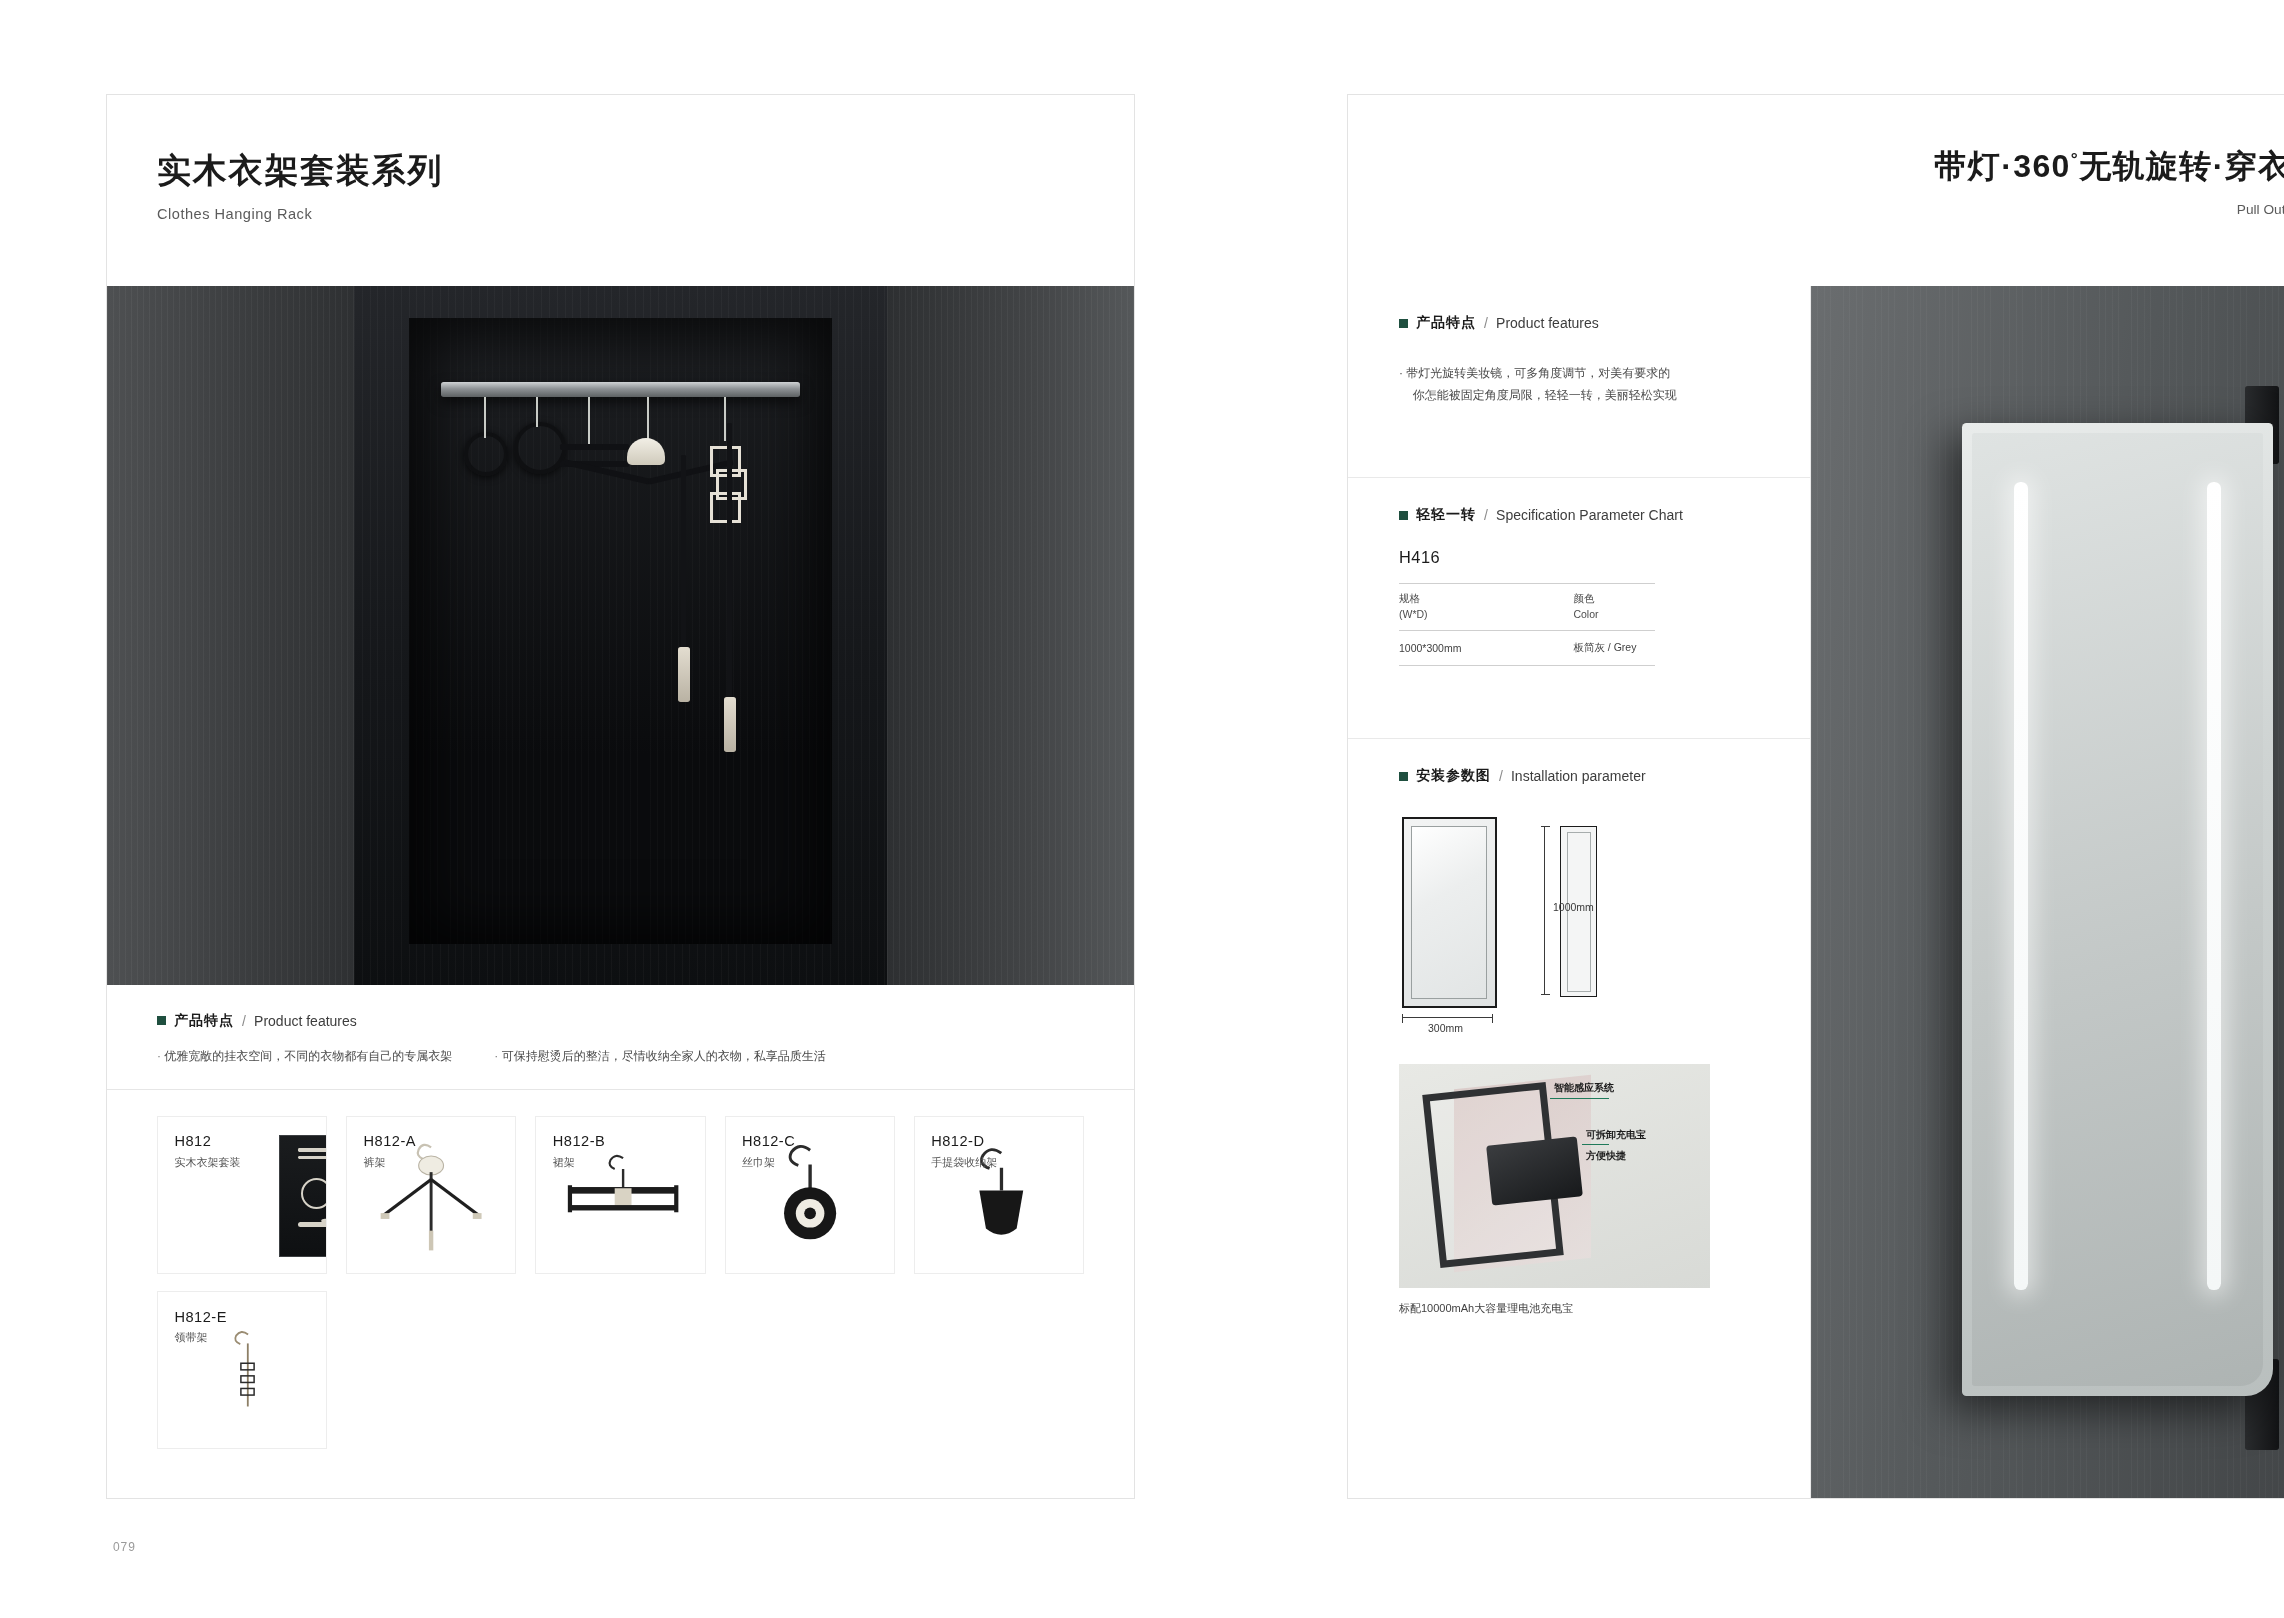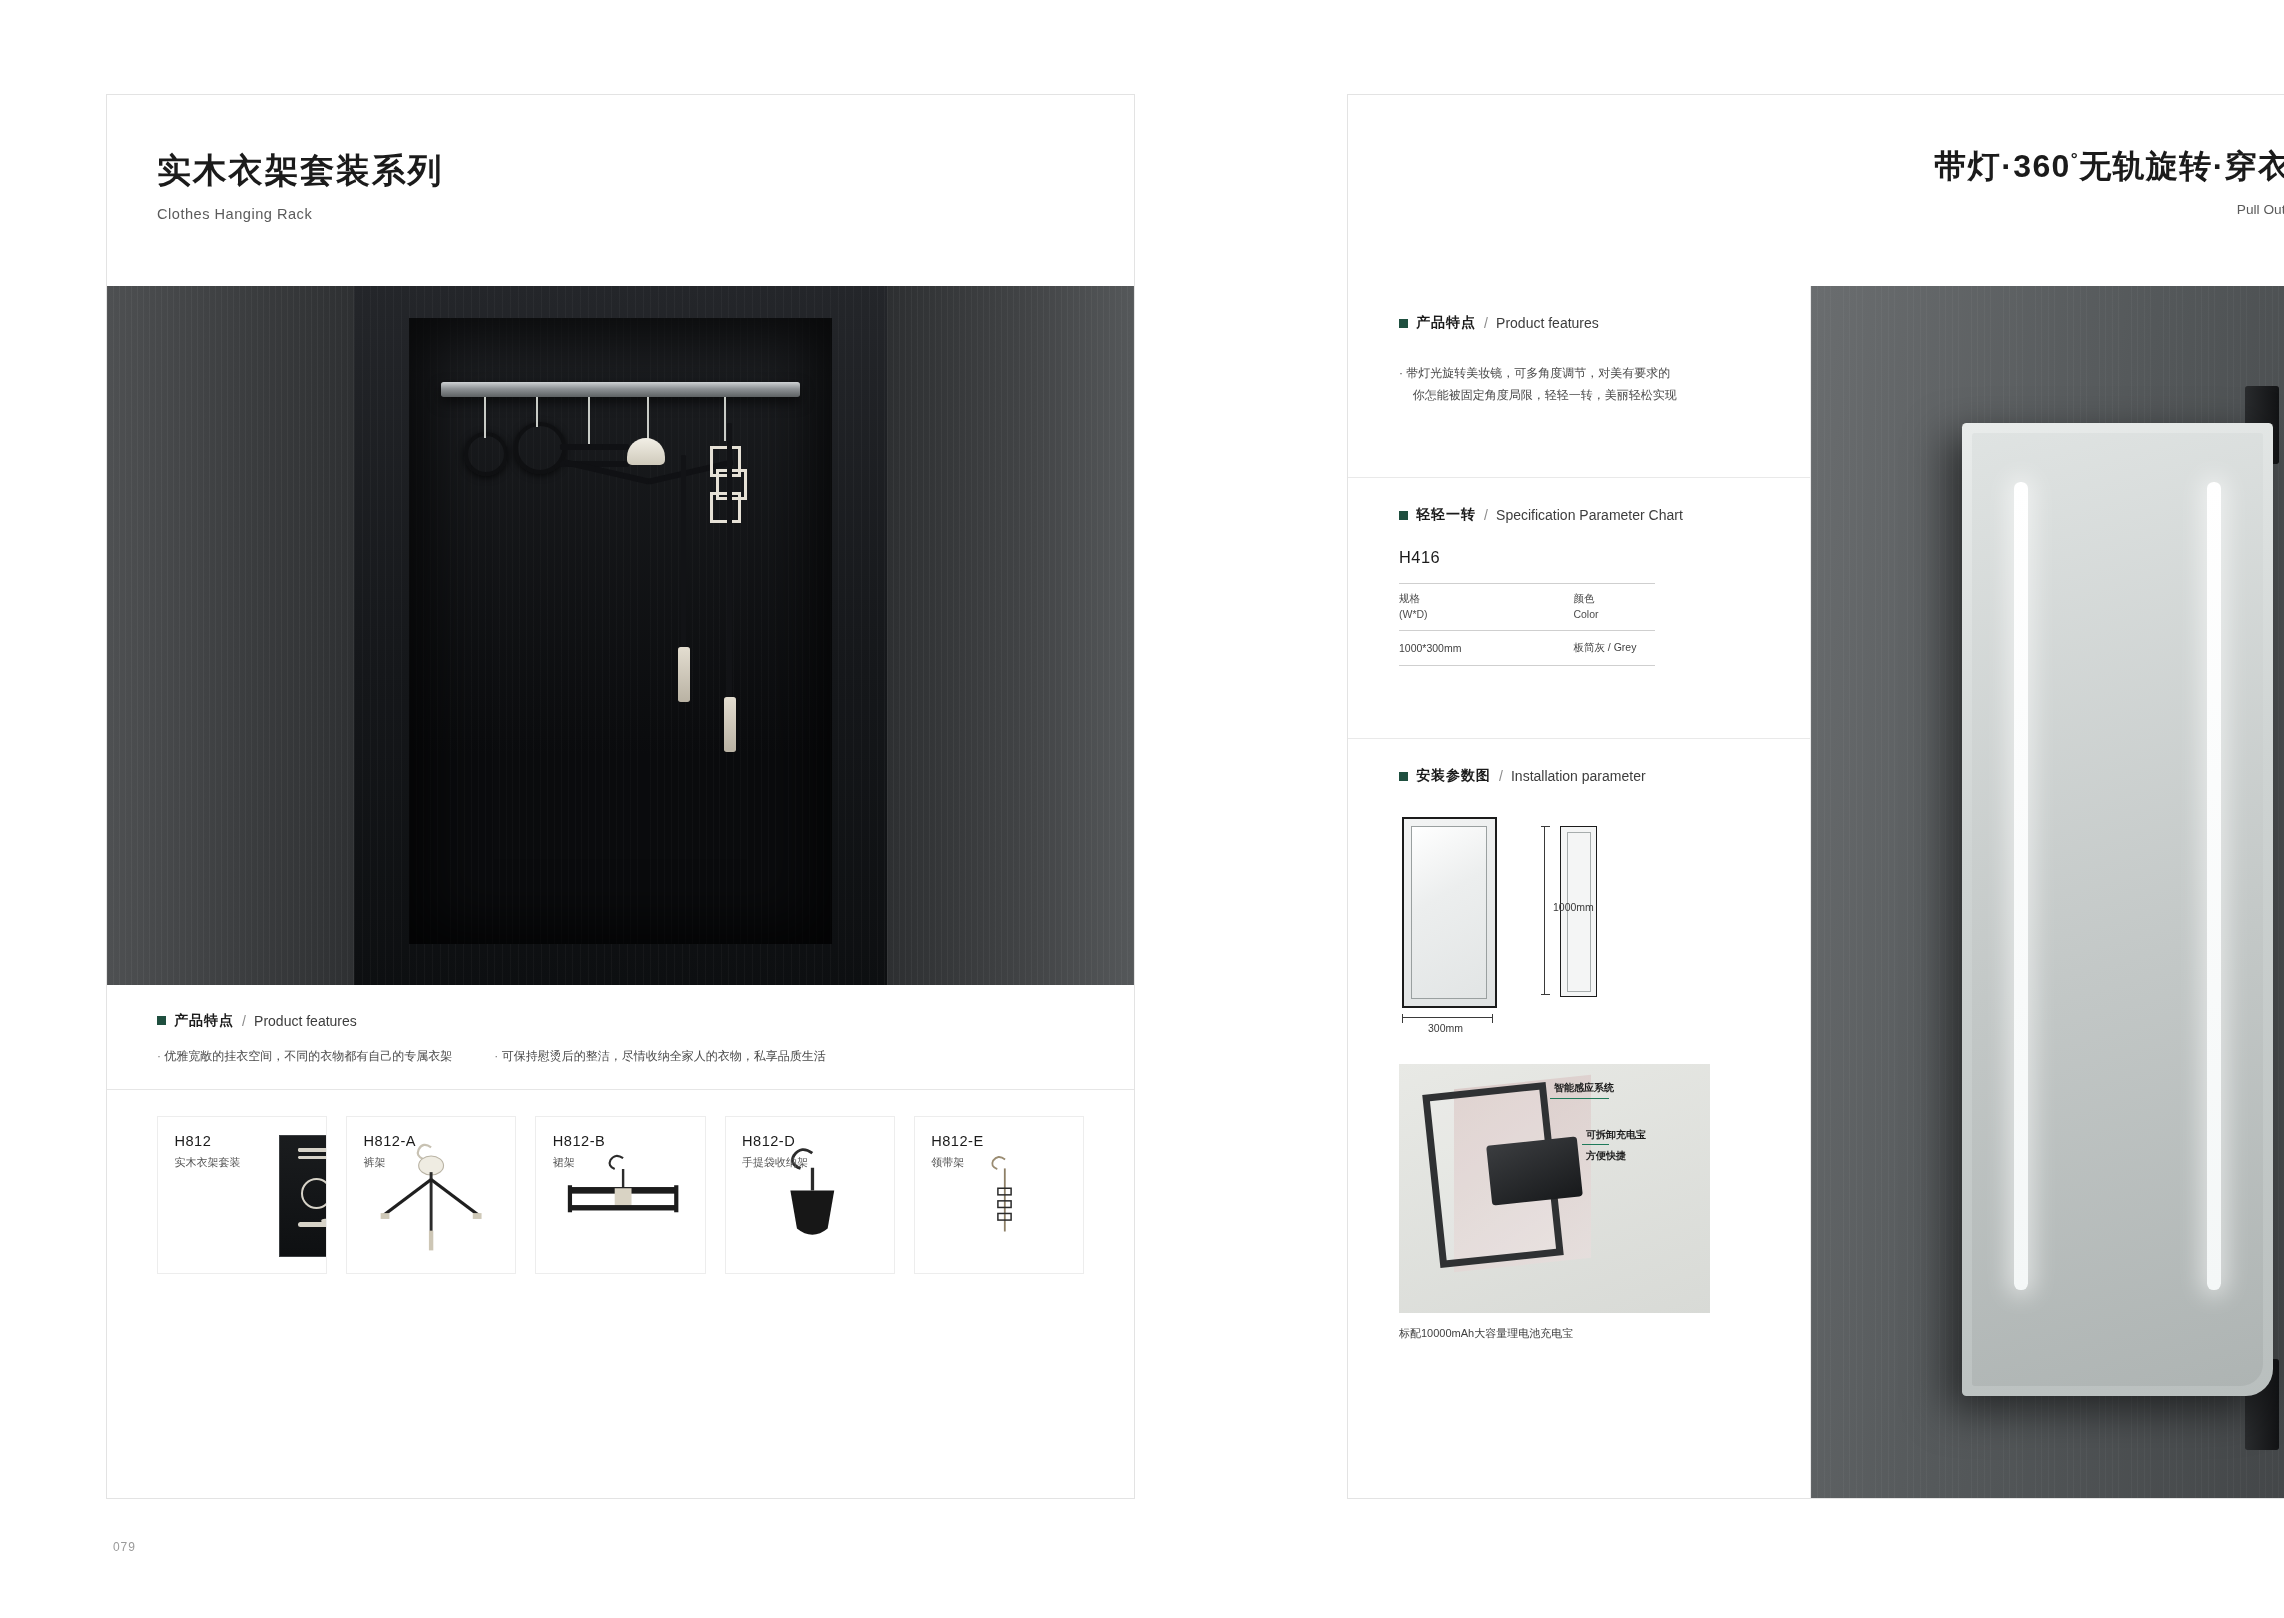--- a/index.html
+++ b/index.html
@@ -456,21 +456,21 @@
     left: 29px; top: 211px;
     font-size: 10.5px;
     color: #3a3a3a;
   }
 
   
   .batt {
     position: relative;
     margin-top: 38px;
     width: 311px;
-    height: 249px;
+    height: 224px;
     background: linear-gradient(160deg,#e8e9e5,#d8dad6);
     overflow: hidden;
   }
   .batt-shadow {
     position: absolute;
     left: 55px; top: 18px;
     width: 137px; height: 183px;
     background: linear-gradient(150deg,#d7c3c1,#e8dedd);
     transform: skewY(-6deg);
     opacity: .75;
@@ -633,20 +633,35 @@
               <rect x="286" y="86" width="8" height="60" fill="#2b2b2b"></rect>
               <rect x="110" y="146" width="360" height="22" fill="#1c1c1c"></rect>
               <rect x="262" y="150" width="56" height="58" fill="#d9d3c4"></rect>
               <rect x="110" y="206" width="360" height="18" fill="#1c1c1c"></rect>
               <rect x="106" y="140" width="14" height="90" fill="#1c1c1c"></rect>
               <rect x="460" y="140" width="14" height="90" fill="#1c1c1c"></rect>
             </svg>
           </div>
         </div>
 
+        <div class="card">
+          <div class="card-label">
+            <div class="card-code">H812-C</div>
+            <div class="card-name">丝巾架</div>
+          </div>
+          <div class="card-art">
+            <svg viewBox="0 0 400 345" width="100%" height="100%">
+              <path d="M200 66 q-26 -20 -44 4 q-12 22 16 32" stroke="#2b2b2b" stroke-width="7" fill="none"></path>
+              <rect x="196" y="100" width="8" height="56" fill="#2b2b2b"></rect>
+              <circle cx="200" cy="216" r="62" fill="#171717"></circle>
+              <circle cx="200" cy="216" r="34" fill="#efece3"></circle>
+              <circle cx="200" cy="216" r="14" fill="#171717"></circle>
+            </svg>
+          </div>
+        </div>
 
         <div class="card">
           <div class="card-label">
             <div class="card-code">H812-D</div>
             <div class="card-name">手提袋收纳架</div>
           </div>
           <div class="card-art">
             <svg viewBox="0 0 460 345" width="100%" height="100%">
               <path d="M236 58 q-30 -22 -50 6 q-14 24 18 36" stroke="#2b2b2b" stroke-width="8" fill="none"></path>
               <rect x="232" y="98" width="9" height="62" fill="#2b2b2b"></rect>

